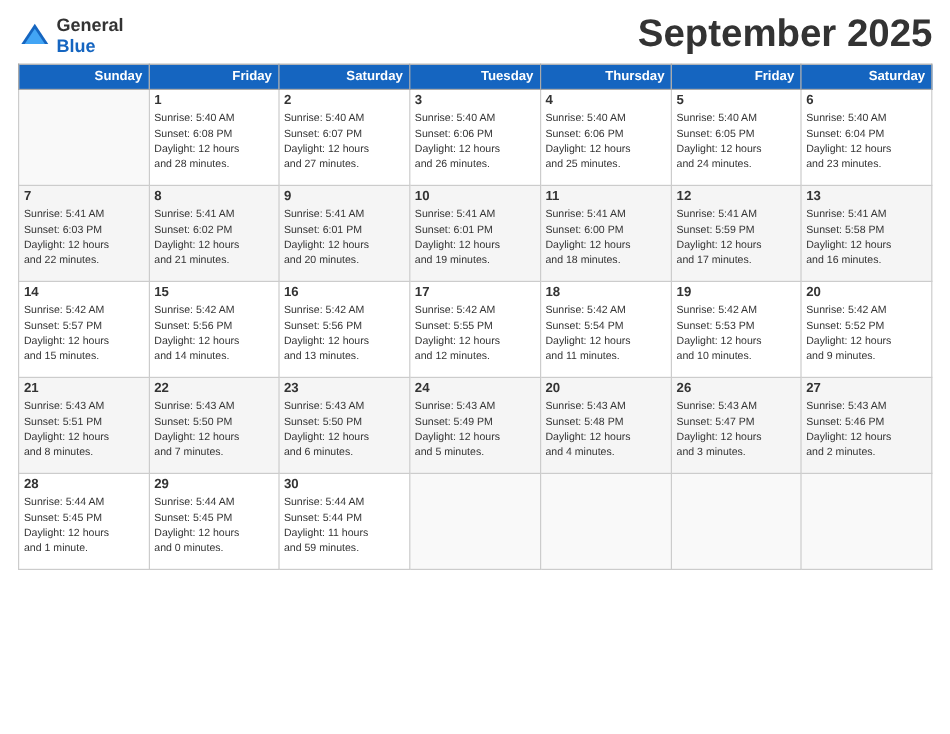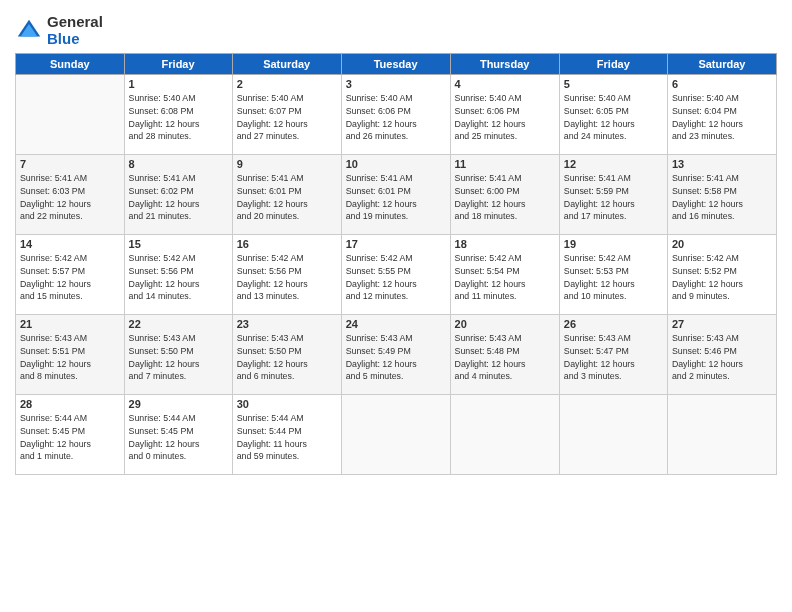--- a/index.html
+++ b/index.html
@@ -46,21 +46,21 @@
       font-weight: bold;
     }
     table {
       width: 100%;
       border-collapse: collapse;
       font-size: 9.5px;
     }
     thead tr th {
       background-color: #1565c0;
       color: #fff;
-      text-align: center;
+      text-align: right;
       padding: 4px 5px;
       font-size: 11px;
       font-weight: bold;
       border: 1px solid #aaa;
     }
     tbody tr td {
       border: 1px solid #ccc;
       vertical-align: top;
       padding: 3px 4px;
       width: 113px;
@@ -97,20 +97,21 @@
       <svg class="logo-icon" viewBox="0 0 40 40">
         <polygon points="20,4 36,28 4,28" fill="#1565c0"></polygon>
         <polygon points="20,10 32,28 8,28" fill="#42a5f5"></polygon>
       </svg>
       <div>
         <div style="font-size:15px;font-weight:bold;color:#333;line-height:1.1;">General</div>
         <div style="font-size:15px;font-weight:bold;color:#1565c0;line-height:1.1;">Blue</div>
       </div>
     </div>
     <div class="title-area">
+      <div class="month-title">September 2025</div>
     </div>
   </div>
 
   <table>
     <thead>
       <tr>
       <th>Sunday</th>
           <th>Friday</th>
           <th>Saturday</th>
           <th>Tuesday</th>

